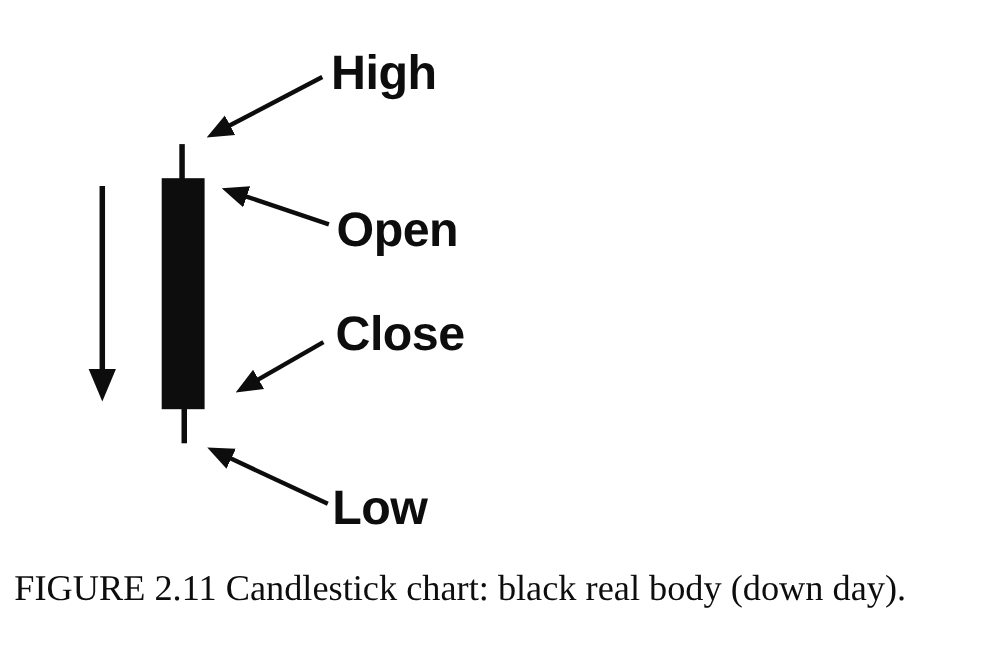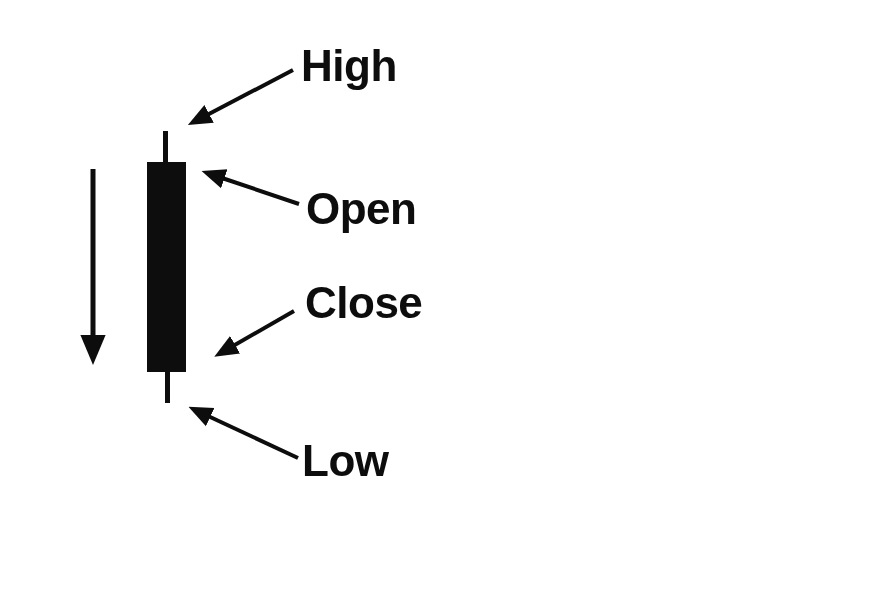--- a/index.html
+++ b/index.html
@@ -72,14 +72,15 @@
     <line class="ink-line" x1="299" y1="204" x2="222" y2="178" stroke-width="4" marker-end="url(#arrowhead)"></line>
     <line class="ink-line" x1="294" y1="311" x2="233" y2="346" stroke-width="4" marker-end="url(#arrowhead)"></line>
     <line class="ink-line" x1="298" y1="458" x2="208" y2="416" stroke-width="4" marker-end="url(#arrowhead)"></line>
 
     <text class="callout-label" x="301" y="81">High</text>
     <text class="callout-label" x="306" y="224">Open</text>
     <text class="callout-label" x="305" y="318">Close</text>
     <text class="callout-label" x="302" y="476">Low</text>
   </svg>
 
+  <div id="figure-caption">FIGURE 2.11 Candlestick chart: black real body (down day).</div>
 
 </div>
 
 </body></html>

